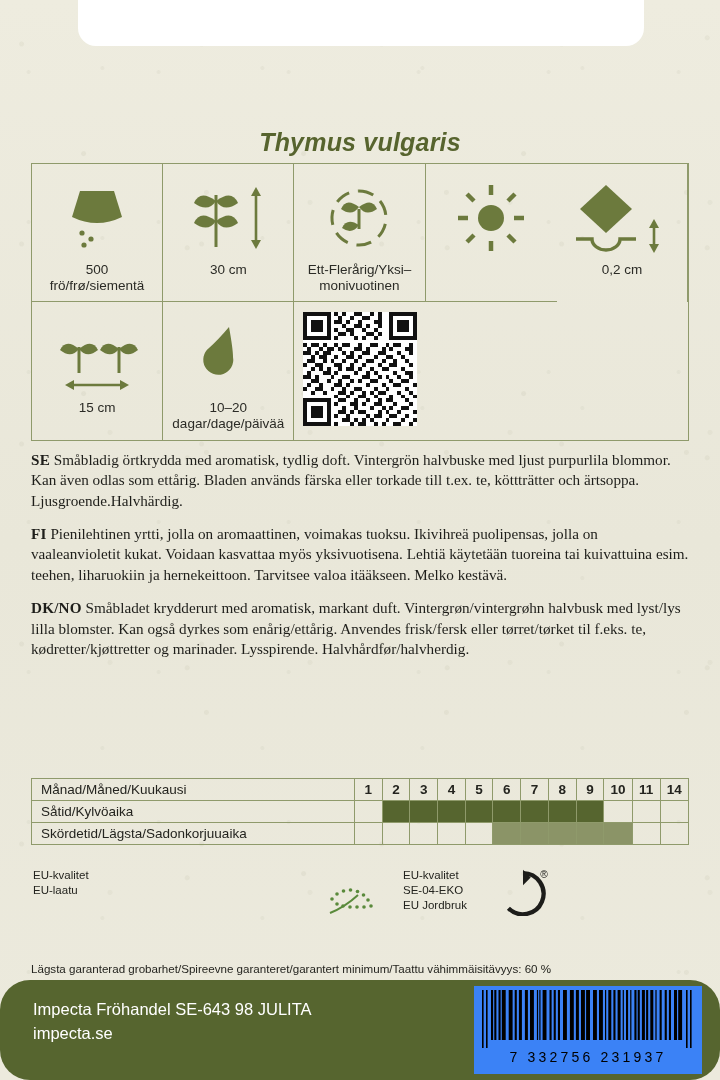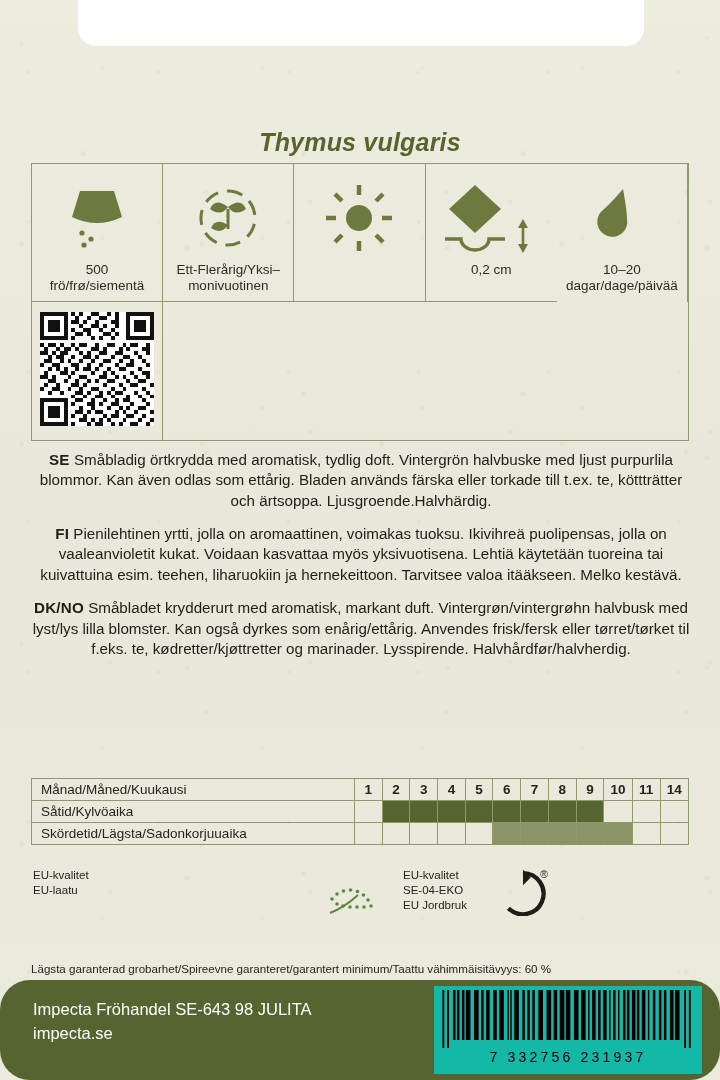--- a/index.html
+++ b/index.html
@@ -100,21 +100,22 @@
     position: absolute;
     top: 450px;
     left: 31px;
     width: 660px;
     color: #1e1e1a;
   }
   .para {
     font-size: 15.2px;
     line-height: 1.34;
     margin-bottom: 13px;
-    text-align: center;
+    text-align: left;
+    font-family: Liberation Serif, serif;
   }
   .para .lang {
     font-weight: bold;
     letter-spacing: 0.2px;
   }
 
   
   #cal {
     position: absolute;
     top: 778px;
@@ -203,23 +204,23 @@
     left: 33px;
     top: 18px;
     color: #ffffff;
     font-size: 16.5px;
     line-height: 1.45;
   }
   #barcode-box {
     position: absolute;
     right: 18px;
     top: 6px;
-    width: 268px;
+    width: 228px;
     height: 88px;
-    background: #14b8a6;
+    background: #3b82f6;
     padding: 4px 6px 2px 6px;
     box-sizing: border-box;
   }
   #barcode-bars {
     width: 100%;
     height: 58px;
     display: block;
   }
   #barcode-digits {
     text-align: center;
@@ -248,20 +249,35 @@
         <svg width="74" height="70" viewBox="0 0 74 70">
           <path class="olive" d="M20 8 L54 8 L62 34 Q37 46 12 34 Z"></path>
           <circle class="olive" cx="22" cy="50" r="2.6"></circle>
           <circle class="olive" cx="31" cy="56" r="2.6"></circle>
           <circle class="olive" cx="24" cy="62" r="2.6"></circle>
         </svg>
       </div>
       <div class="caption">500 frö/frø/siementä</div>
     </div>
 
+    <div class="cell">
+      <div class="glyph">
+        <svg width="92" height="74" viewBox="0 0 92 74">
+          <path class="olive-s" style="stroke-width:3" d="M34 66 L34 14"></path>
+          <path class="olive" d="M34 20 q-16 -12 -22 2 q14 10 22 -2 Z"></path>
+          <path class="olive" d="M34 20 q16 -12 22 2 q-14 10 -22 -2 Z"></path>
+          <path class="olive" d="M34 40 q-16 -12 -22 2 q14 10 22 -2 Z"></path>
+          <path class="olive" d="M34 40 q16 -12 22 2 q-14 10 -22 -2 Z"></path>
+          <path class="olive-s" style="stroke-width:2.6" d="M74 12 L74 62"></path>
+          <path class="olive" d="M74 6 l5 9 l-10 0 Z"></path>
+          <path class="olive" d="M74 68 l5 -9 l-10 0 Z"></path>
+        </svg>
+      </div>
+      <div class="caption">30 cm</div>
+    </div>
 
     <div class="cell">
       <div class="glyph">
         <svg width="82" height="74" viewBox="0 0 82 74">
           <path class="olive-s" style="stroke-width:3;stroke-dasharray:15 9" d="M41 10 a27 27 0 1 1 -0.1 0"></path>
           <path class="olive" d="M41 26 q-13 -10 -18 2 q11 8 18 -2 Z"></path>
           <path class="olive" d="M41 26 q13 -10 18 2 q-11 8 -18 -2 Z"></path>
           <path class="olive-s" style="stroke-width:3" d="M41 28 L41 48"></path>
           <path class="olive" d="M41 44 q-12 -8 -17 3 q10 7 17 -3 Z"></path>
         </svg>
@@ -294,20 +310,38 @@
           <path class="olive" d="M36 6 L62 30 L36 54 L10 30 Z"></path>
           <path class="olive-s" style="stroke-width:3.4" d="M6 60 L22 60 a14 11 0 0 0 28 0 L66 60"></path>
           <path class="olive-s" style="stroke-width:2.6" d="M84 46 L84 68"></path>
           <path class="olive" d="M84 40 l5 9 l-10 0 Z"></path>
           <path class="olive" d="M84 74 l5 -9 l-10 0 Z"></path>
         </svg>
       </div>
       <div class="caption">0,2 cm</div>
     </div>
 
+    <div class="cell">
+      <div class="glyph">
+        <svg width="104" height="78" viewBox="0 0 104 78">
+          <g transform="translate(12,0)">
+            <path class="olive-s" style="stroke-width:3" d="M22 56 L22 30"></path>
+            <path class="olive" d="M22 32 q-13 -11 -19 1 q11 9 19 -1 Z"></path>
+            <path class="olive" d="M22 32 q13 -11 19 1 q-11 9 -19 -1 Z"></path>
+            <path class="olive-s" style="stroke-width:3" d="M62 56 L62 30"></path>
+            <path class="olive" d="M62 32 q-13 -11 -19 1 q11 9 19 -1 Z"></path>
+            <path class="olive" d="M62 32 q13 -11 19 1 q-11 9 -19 -1 Z"></path>
+          </g>
+          <path class="olive-s" style="stroke-width:2.6" d="M26 68 L78 68"></path>
+          <path class="olive" d="M20 68 l9 -5 l0 10 Z"></path>
+          <path class="olive" d="M84 68 l-9 -5 l0 10 Z"></path>
+        </svg>
+      </div>
+      <div class="caption">15 cm</div>
+    </div>
 
     <div class="cell">
       <div class="glyph">
         <svg width="78" height="74" viewBox="0 0 78 74">
           <path class="olive" d="M40 8 q4 22 4 30 a15 15 0 1 1 -24 -9 q9 -8 20 -21 Z"></path>
         </svg>
       </div>
       <div class="caption">10–20<br>dagar/dage/päivää</div>
     </div>
 

